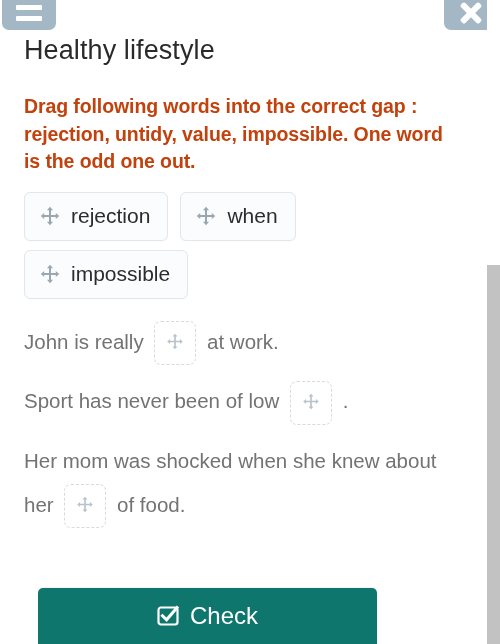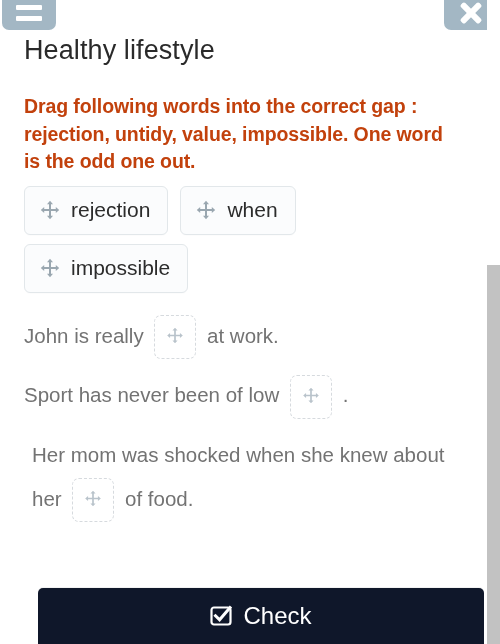--- a/index.html
+++ b/index.html
@@ -98,21 +98,21 @@
     font-weight: bold;
     color: #c2410c;
     line-height: 27.5px;
     margin: 25px 0 0 0;
     max-width: 440px;
     letter-spacing: -.1px;
   }
 
   
   .chip-tray {
-    margin-top: 10px;
+    margin-top: 16px;
     display: flex;
     flex-wrap: wrap;
     max-width: 455px;
   }
   .chip {
     display: inline-flex;
     align-items: center;
     background: #fbfcfd;
     border: 1px solid #e2e7ea;
     border-radius: 6px;
@@ -132,21 +132,21 @@
 
   
   .sentences { margin-top: 12px; }
   .sentence {
     font-size: 20.5px;
     color: #737373;
     line-height: 44px;
     margin-bottom: 14px;
     max-width: 440px;
   }
-  .sentence:last-child { margin-bottom: 0; margin-left: 8px; }
+  .sentence:last-child { margin-bottom: 0; }
 
   .gap {
     display: inline-block;
     vertical-align: middle;
     width: 40px;
     height: 42px;
     border: 1px dashed #d6dade;
     border-radius: 7px;
     margin: 0 5px;
     position: relative;
@@ -159,23 +159,23 @@
     left: 50%;
     transform: translate(-50%, -50%);
     display: block;
   }
 
   
   .check-btn {
     position: absolute;
     left: 38px;
     top: 588px;
-    width: 446px;
+    width: 339px;
     height: 56px;
-    background: #0f172a;
+    background: #0f766e;
     border: none;
     border-top-left-radius: 5px;
     border-top-right-radius: 5px;
     color: #ffffff;
     font-size: 24px;
     font-family: "Liberation Sans", sans-serif;
     display: flex;
     align-items: center;
     justify-content: center;
     cursor: pointer;

